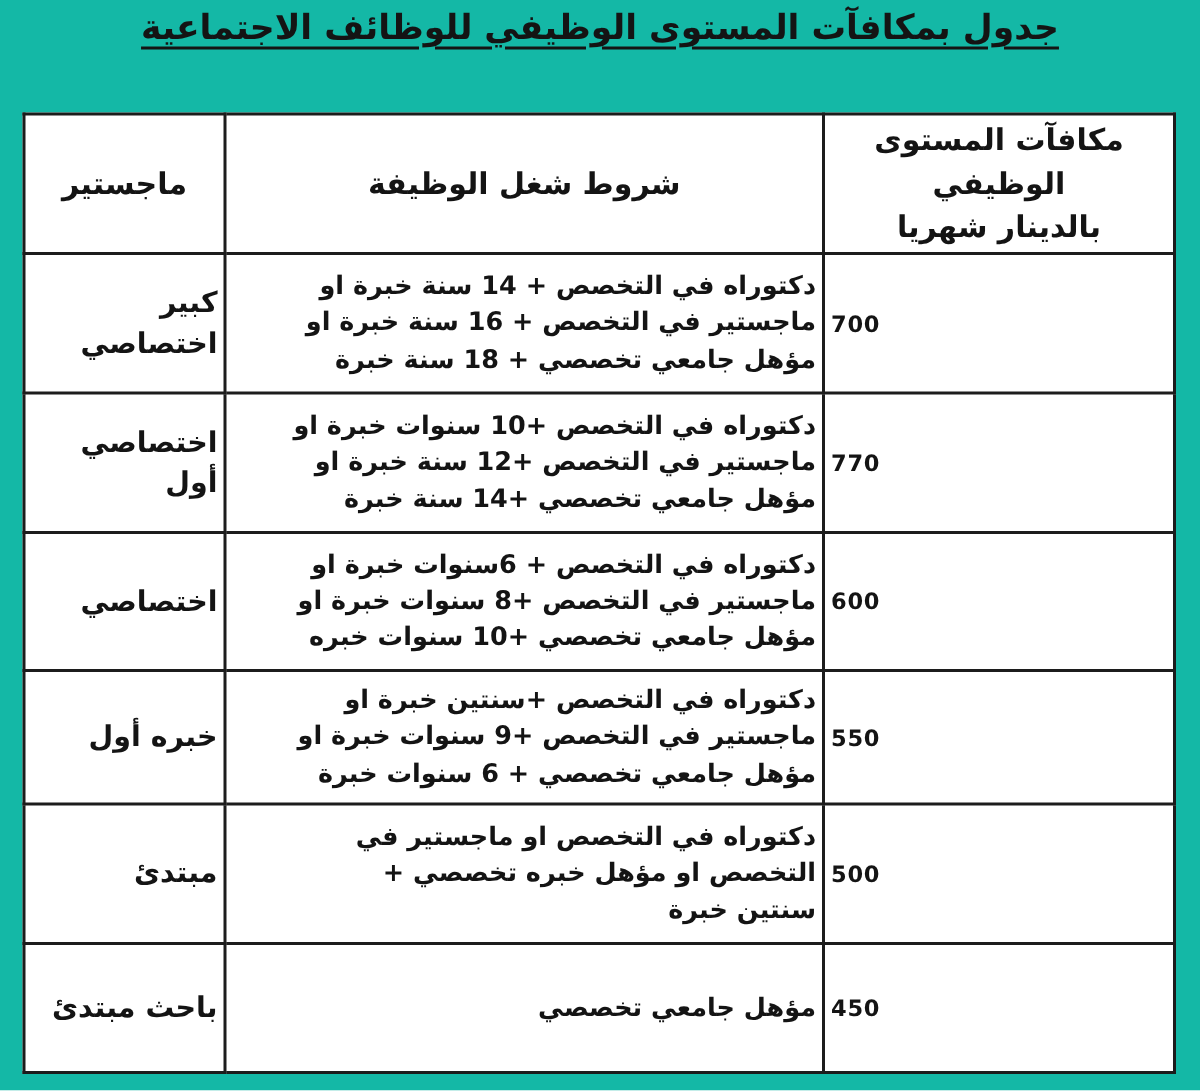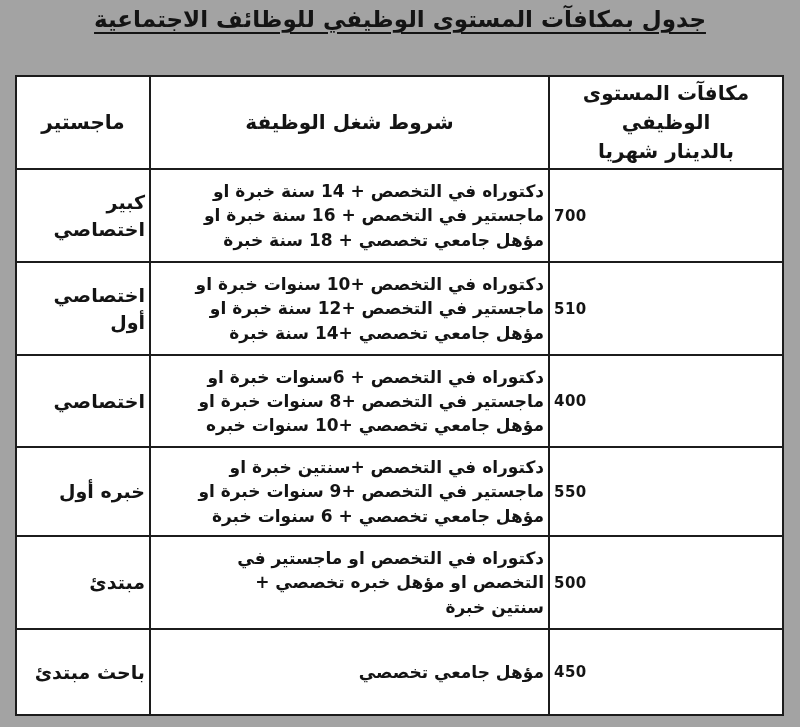--- a/index.html
+++ b/index.html
@@ -9,21 +9,21 @@
     height: 727px;
     background: #ffffff;
     font-family: "DejaVu Sans", sans-serif;
     color: #141414;
     overflow: hidden;
   }
   .page {
     position: relative;
     width: 800px;
     height: 727px;
-    background: #a3a3a3;
+    background: #14b8a6;
   }
   .doc-title {
     position: absolute;
     top: 6px;
     left: 0;
     width: 800px;
     margin: 0;
     text-align: center;
     direction: rtl;
     font-size: 23px;
@@ -94,28 +94,28 @@
         <td class="conditions-cell">دكتوراه في التخصص + 14 سنة خبرة او
 ماجستير في التخصص + 16 سنة خبرة او
 مؤهل جامعي تخصصي + 18 سنة خبرة</td>
         <td class="reward-cell">700</td>
       </tr>
       <tr class="row-1">
         <td class="job-cell">اختصاصي أول</td>
         <td class="conditions-cell">دكتوراه في التخصص +10 سنوات خبرة او
 ماجستير في التخصص +12 سنة خبرة او
 مؤهل جامعي تخصصي +14 سنة خبرة</td>
-        <td class="reward-cell">510</td>
+        <td class="reward-cell">770</td>
       </tr>
       <tr class="row-2">
         <td class="job-cell">اختصاصي</td>
         <td class="conditions-cell">دكتوراه في التخصص + 6سنوات خبرة او
 ماجستير في التخصص +8 سنوات خبرة او
 مؤهل جامعي تخصصي +10 سنوات خبره</td>
-        <td class="reward-cell">400</td>
+        <td class="reward-cell">600</td>
       </tr>
       <tr class="row-3">
         <td class="job-cell">خبره أول</td>
         <td class="conditions-cell">دكتوراه في التخصص +سنتين خبرة او
 ماجستير في التخصص +9 سنوات خبرة او
 مؤهل جامعي تخصصي + 6 سنوات خبرة</td>
         <td class="reward-cell">550</td>
       </tr>
       <tr class="row-4">
         <td class="job-cell">مبتدئ</td>

